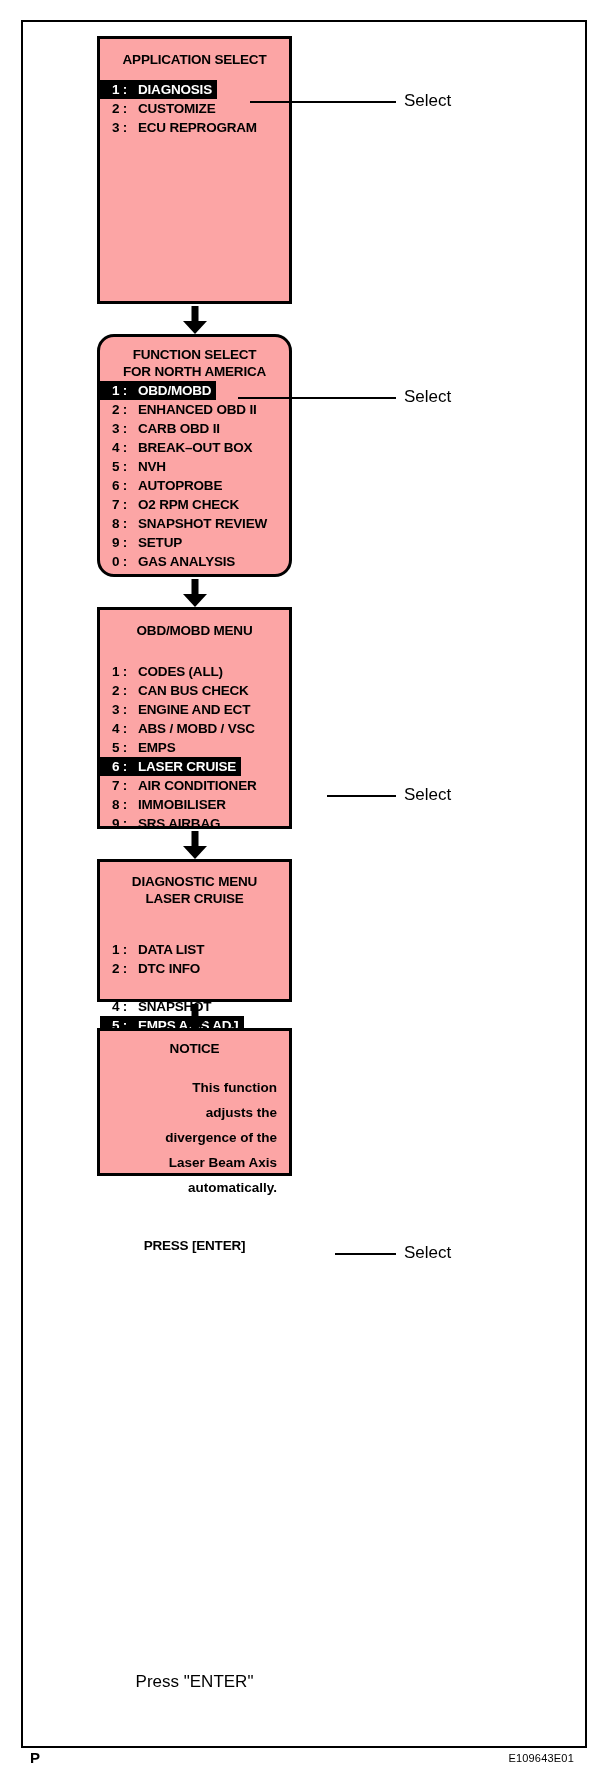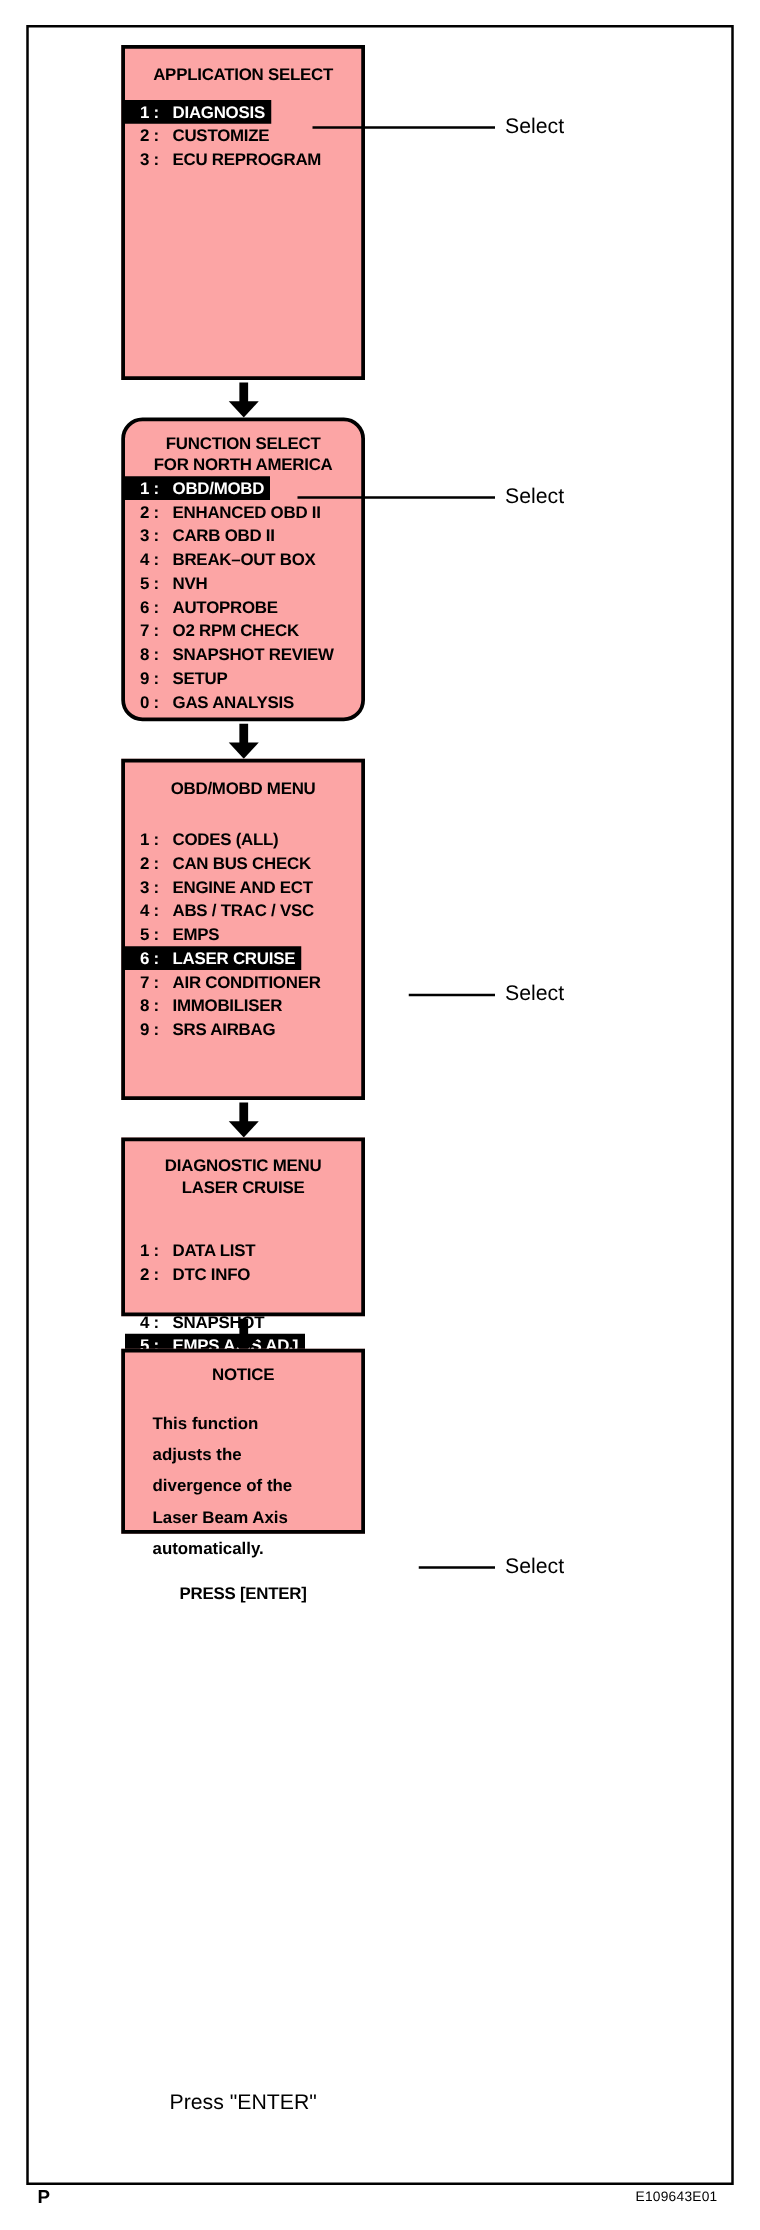--- a/index.html
+++ b/index.html
@@ -116,20 +116,21 @@
     white-space:nowrap;
   }
 
   
   .notice-body{
     padding:0 12px 0 22px;
     font-weight:bold;
     font-size:13.5px;
     line-height:25px;
     color:#000;
+    text-align:right;
   }
   .notice-press{
     text-align:center;
     font-weight:bold;
     font-size:13.5px;
     letter-spacing:-0.2px;
     color:#000;
   }
 
   .caption{
@@ -260,21 +261,21 @@
           </div>
         </div>
       </div>
     </div>
 
     <div class="arrow">
       <div class="shaft"></div>
       <div class="head"></div>
     </div>
 
-    <div class="screen" style="height:273px;padding:12px 0 0 0;">
+    <div class="screen" style="height:222px;padding:12px 0 0 0;">
       <div class="scr-title">OBD/MOBD MENU</div>
       <div class="menu" style="margin-top:23px;">
         <div class="rowwrap">
           <div class="row">
             <span class="num">1 :</span>
             <span class="lbl">CODES (ALL)</span>
           </div>
         </div>
         <div class="rowwrap">
           <div class="row">
@@ -284,21 +285,21 @@
         </div>
         <div class="rowwrap">
           <div class="row">
             <span class="num">3 :</span>
             <span class="lbl">ENGINE AND ECT</span>
           </div>
         </div>
         <div class="rowwrap">
           <div class="row">
             <span class="num">4 :</span>
-            <span class="lbl">ABS / TRAC / VSC</span>
+            <span class="lbl">ABS / MOBD / VSC</span>
           </div>
         </div>
         <div class="rowwrap">
           <div class="row">
             <span class="num">5 :</span>
             <span class="lbl">EMPS</span>
           </div>
         </div>
         <div class="rowwrap">
           <div class="row sel">
@@ -379,21 +380,21 @@
 
     <div class="screen" style="height:148px;padding:9px 0 0 0;">
       <div class="scr-title">NOTICE</div>
       <div class="notice-body" style="margin-top:18px;">
         <div>This function</div>
         <div>adjusts the</div>
         <div>divergence of the</div>
         <div>Laser Beam Axis</div>
         <div>automatically.</div>
       </div>
-      <div class="notice-press" style="margin-top:16px;text-align:center;">PRESS [ENTER]</div>
+      <div class="notice-press" style="margin-top:38px;text-align:center;">PRESS [ENTER]</div>
     </div>
   </div>
 
   <div class="callout" style="left:250px;top:101px;width:146px;"></div>
   <div class="callout-text" style="left:404px;top:91px;">Select</div>
 
   <div class="callout" style="left:238px;top:397px;width:158px;"></div>
   <div class="callout-text" style="left:404px;top:387px;">Select</div>
 
   <div class="callout" style="left:327px;top:795px;width:69px;"></div>

